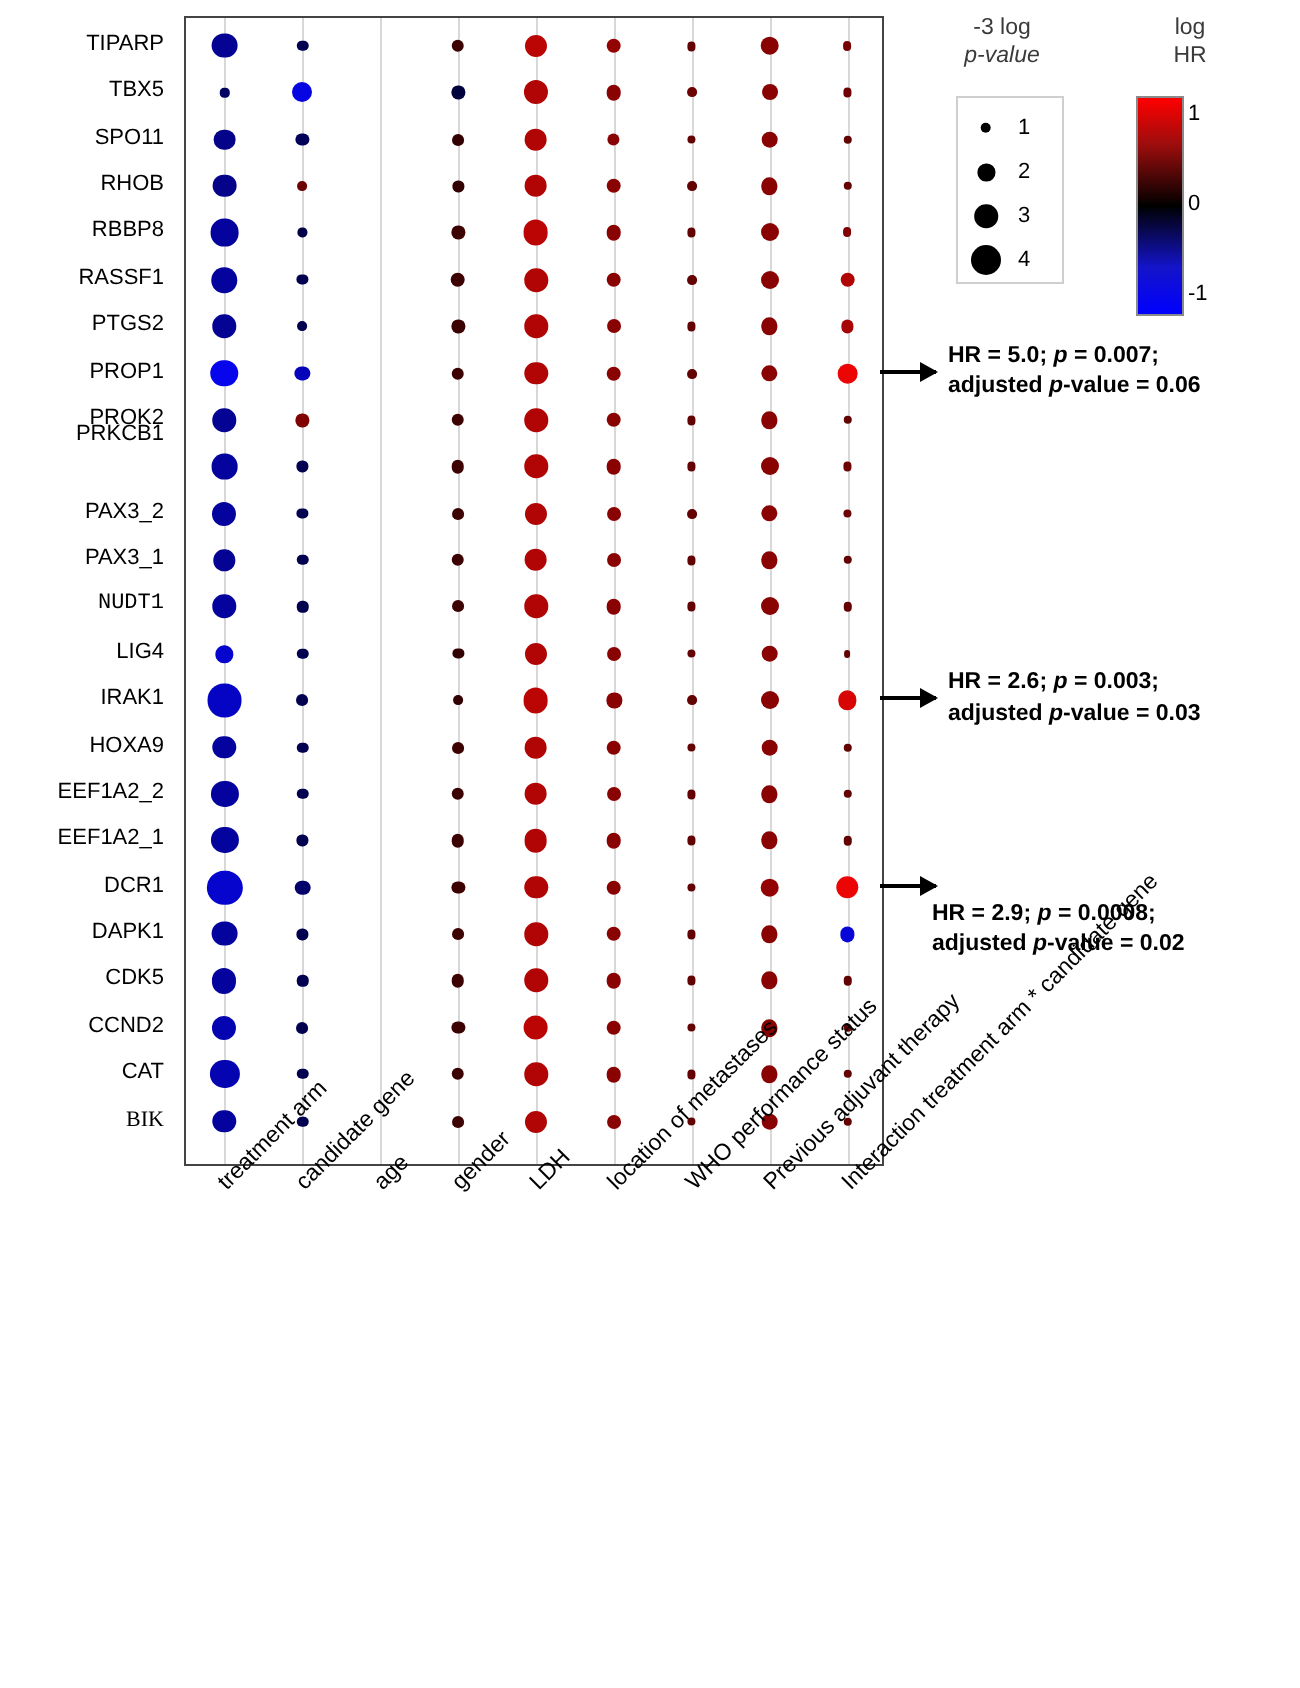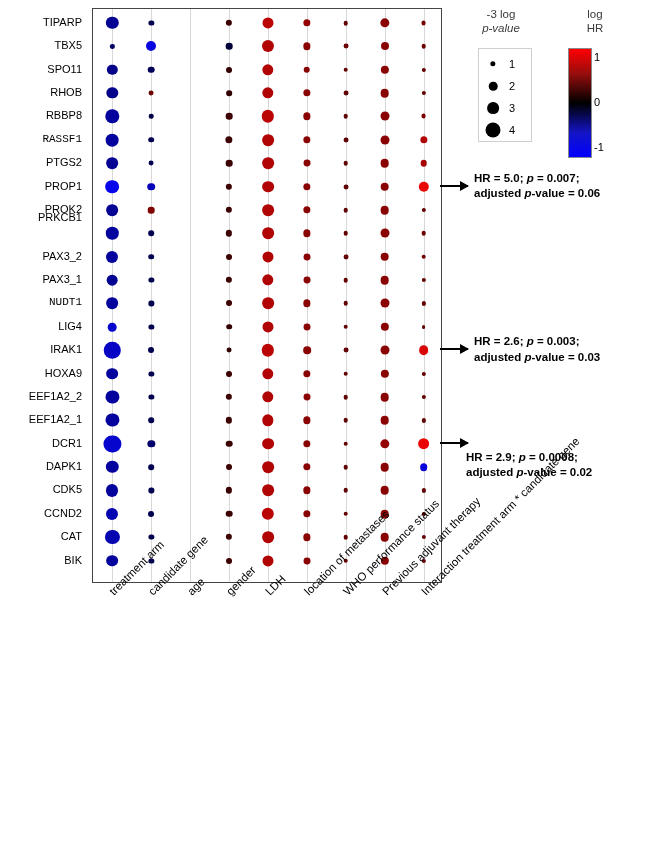--- a/index.html
+++ b/index.html
@@ -115,39 +115,39 @@
 </style>
 </head>
 <body>
 
 <div id="row-labels">
     <div class="row-label" style="top: 14px; right: 6px;">TIPARP</div>
     <div class="row-label" style="top: 37.374px; right: 6px;">TBX5</div>
     <div class="row-label" style="top: 60.748px; right: 6px;">SPO11</div>
     <div class="row-label" style="top: 84.122px; right: 6px;">RHOB</div>
     <div class="row-label" style="top: 107.496px; right: 6px;">RBBP8</div>
-    <div class="row-label" style="top: 130.87px; right: 6px; font-family: Liberation Mono, monospace;">RASSF1</div>
+    <div class="row-label" style="top: 130.87px; right: 6px;">RASSF1</div>
     <div class="row-label" style="top: 154.244px; right: 6px;">PTGS2</div>
     <div class="row-label" style="top: 177.618px; right: 6px;">PROP1</div>
     <div class="row-label" style="top: 200.992px; right: 6px;">PROK2</div>
     <div class="row-label" style="top: 209px; right: 6px;">PRKCB1</div>
     <div class="row-label" style="top: 247.74px; right: 6px;">PAX3_2</div>
     <div class="row-label" style="top: 271.114px; right: 6px;">PAX3_1</div>
     <div class="row-label" style="top: 294.488px; right: 6px; font-family: Liberation Mono, monospace;">NUDT1</div>
     <div class="row-label" style="top: 317.862px; right: 6px;">LIG4</div>
     <div class="row-label" style="top: 341.236px; right: 6px;">IRAK1</div>
     <div class="row-label" style="top: 364.61px; right: 6px;">HOXA9</div>
     <div class="row-label" style="top: 387.984px; right: 6px;">EEF1A2_2</div>
     <div class="row-label" style="top: 411.358px; right: 6px;">EEF1A2_1</div>
     <div class="row-label" style="top: 434.732px; right: 6px;">DCR1</div>
     <div class="row-label" style="top: 458.106px; right: 6px;">DAPK1</div>
     <div class="row-label" style="top: 481.48px; right: 6px;">CDK5</div>
     <div class="row-label" style="top: 504.854px; right: 6px;">CCND2</div>
     <div class="row-label" style="top: 528.228px; right: 6px;">CAT</div>
-    <div class="row-label" style="top: 551.602px; right: 6px;">BIK</div>
+    <div class="row-label" style="top: 551.602px; right: 6px; font-family: Liberation Serif, serif;">BIK</div>
   </div>
 
 <div id="plot-area">
     <div class="grid-col-line" style="left: 19.4444px;"></div>
     <div class="grid-col-line" style="left: 58.3333px;"></div>
     <div class="grid-col-line" style="left: 97.2222px;"></div>
     <div class="grid-col-line" style="left: 136.111px;"></div>
     <div class="grid-col-line" style="left: 175px;"></div>
     <div class="grid-col-line" style="left: 213.889px;"></div>
     <div class="grid-col-line" style="left: 252.778px;"></div>

